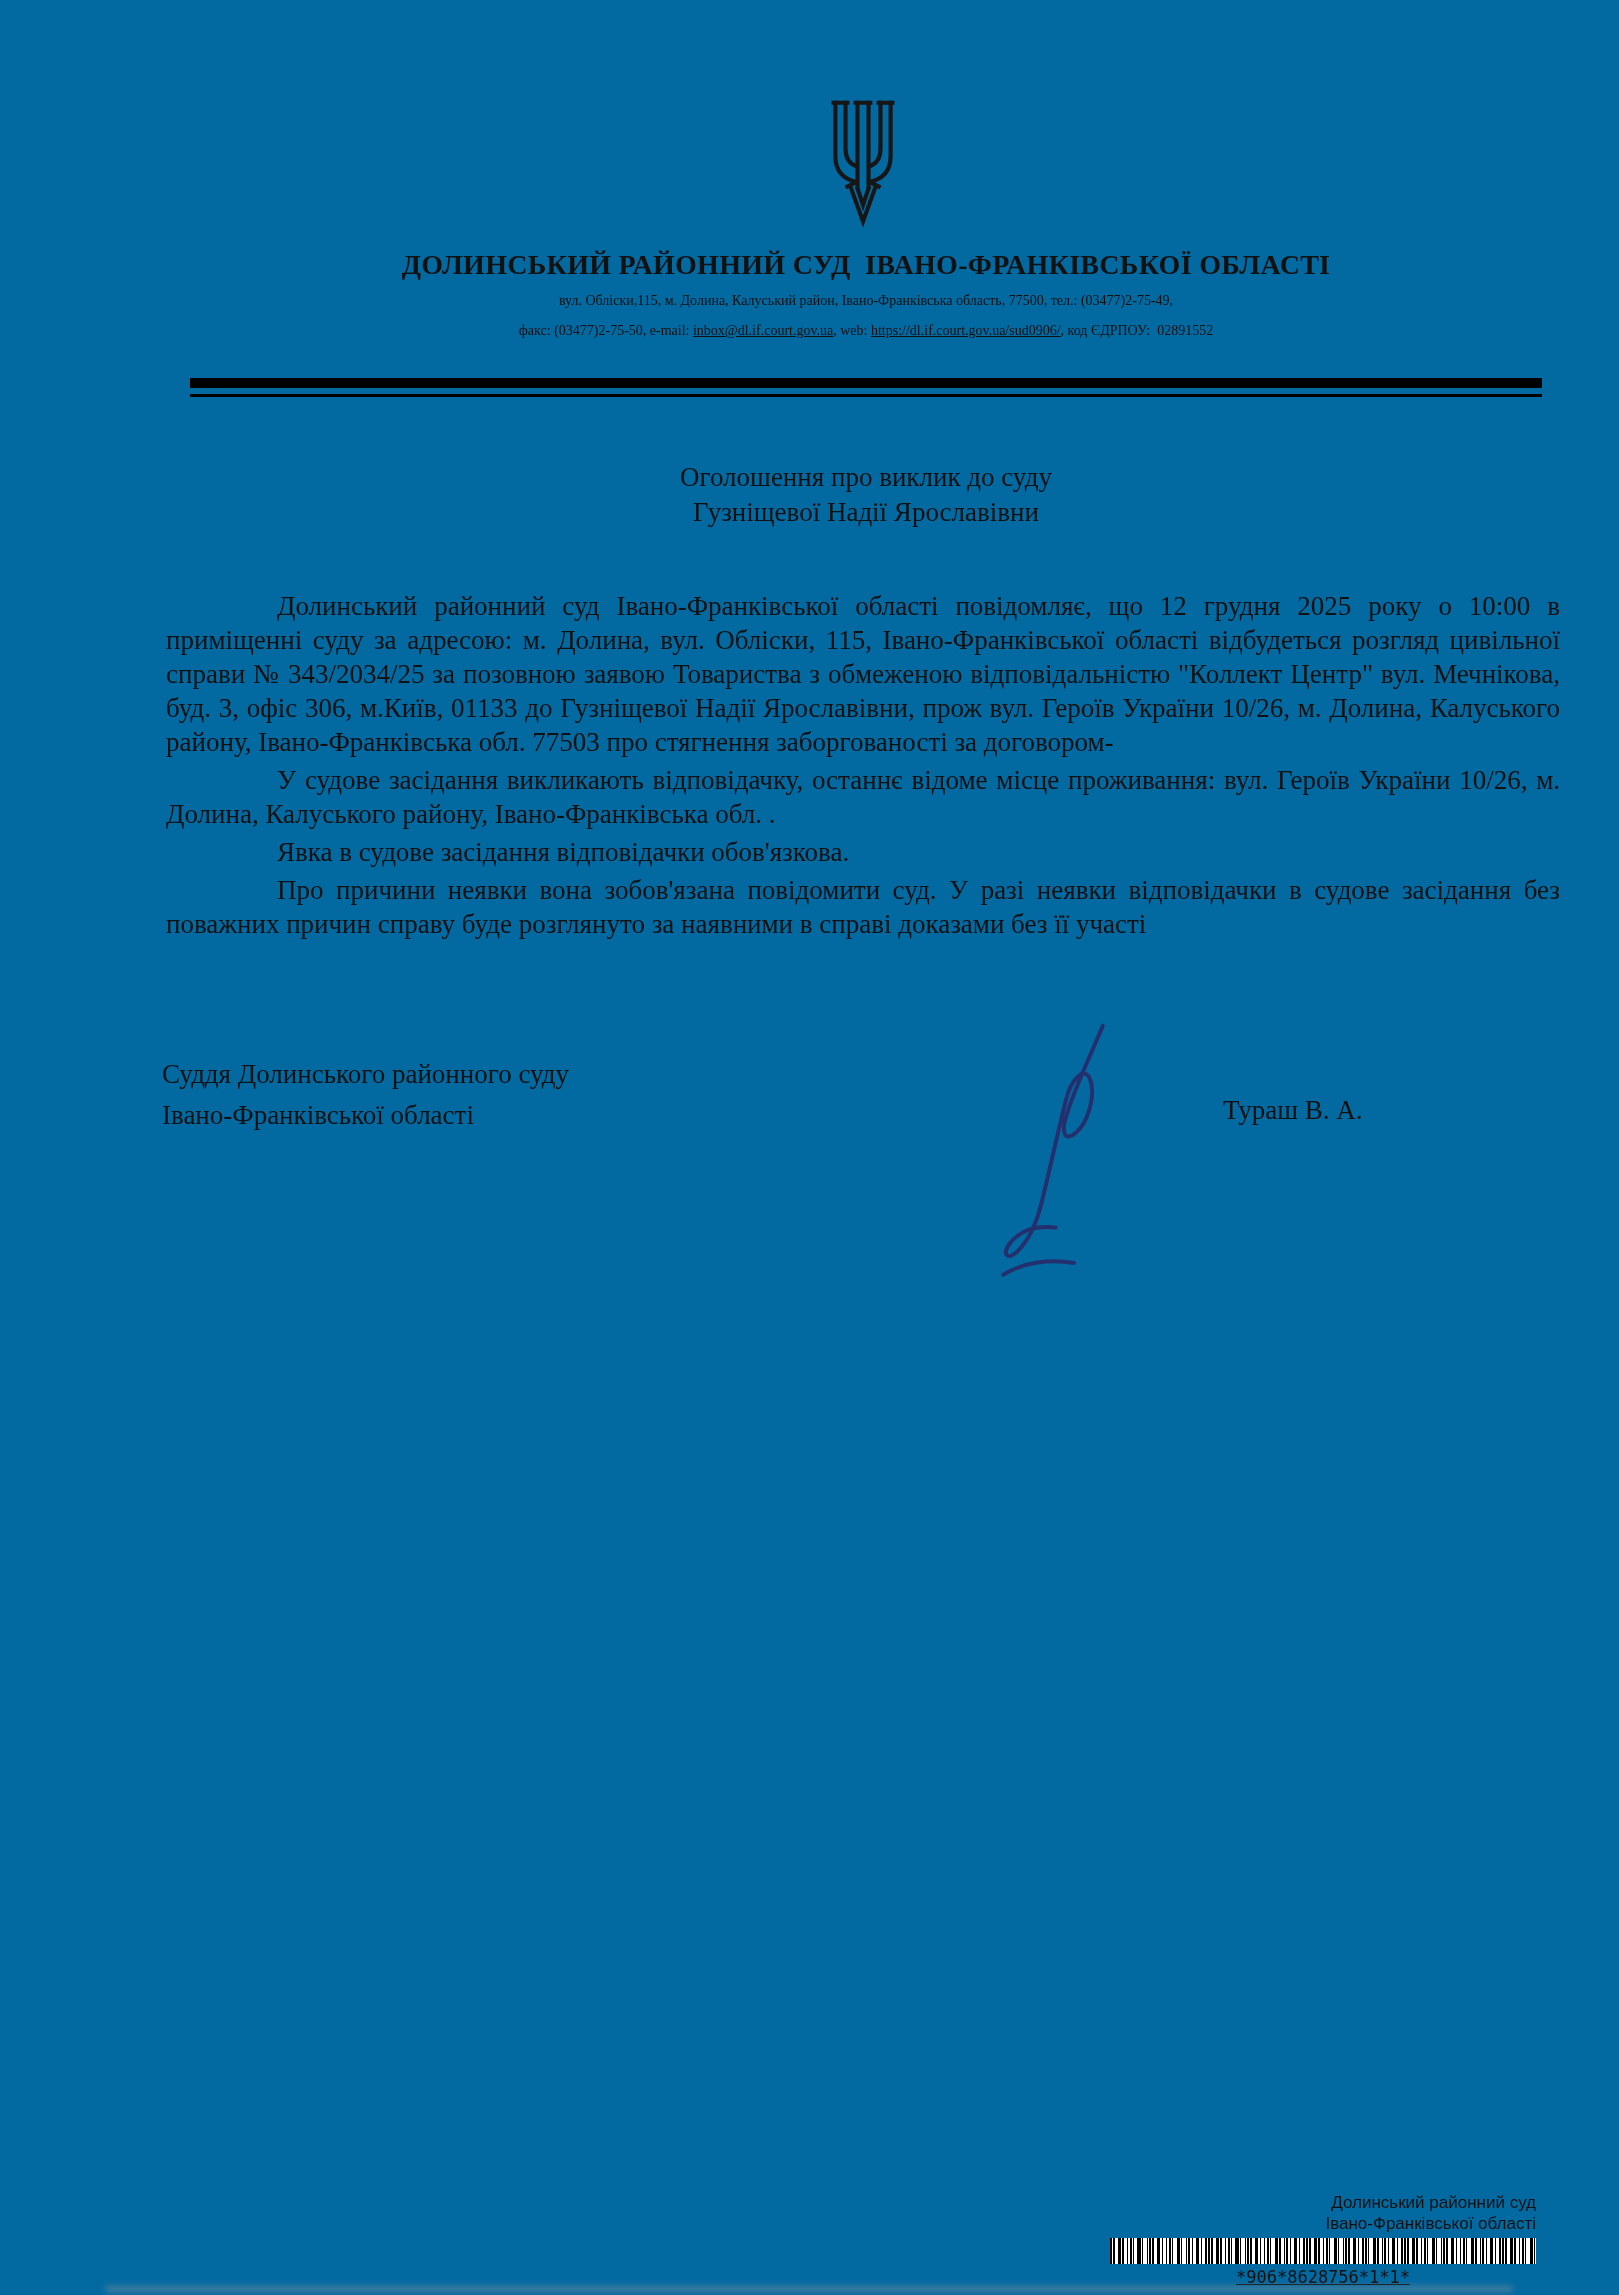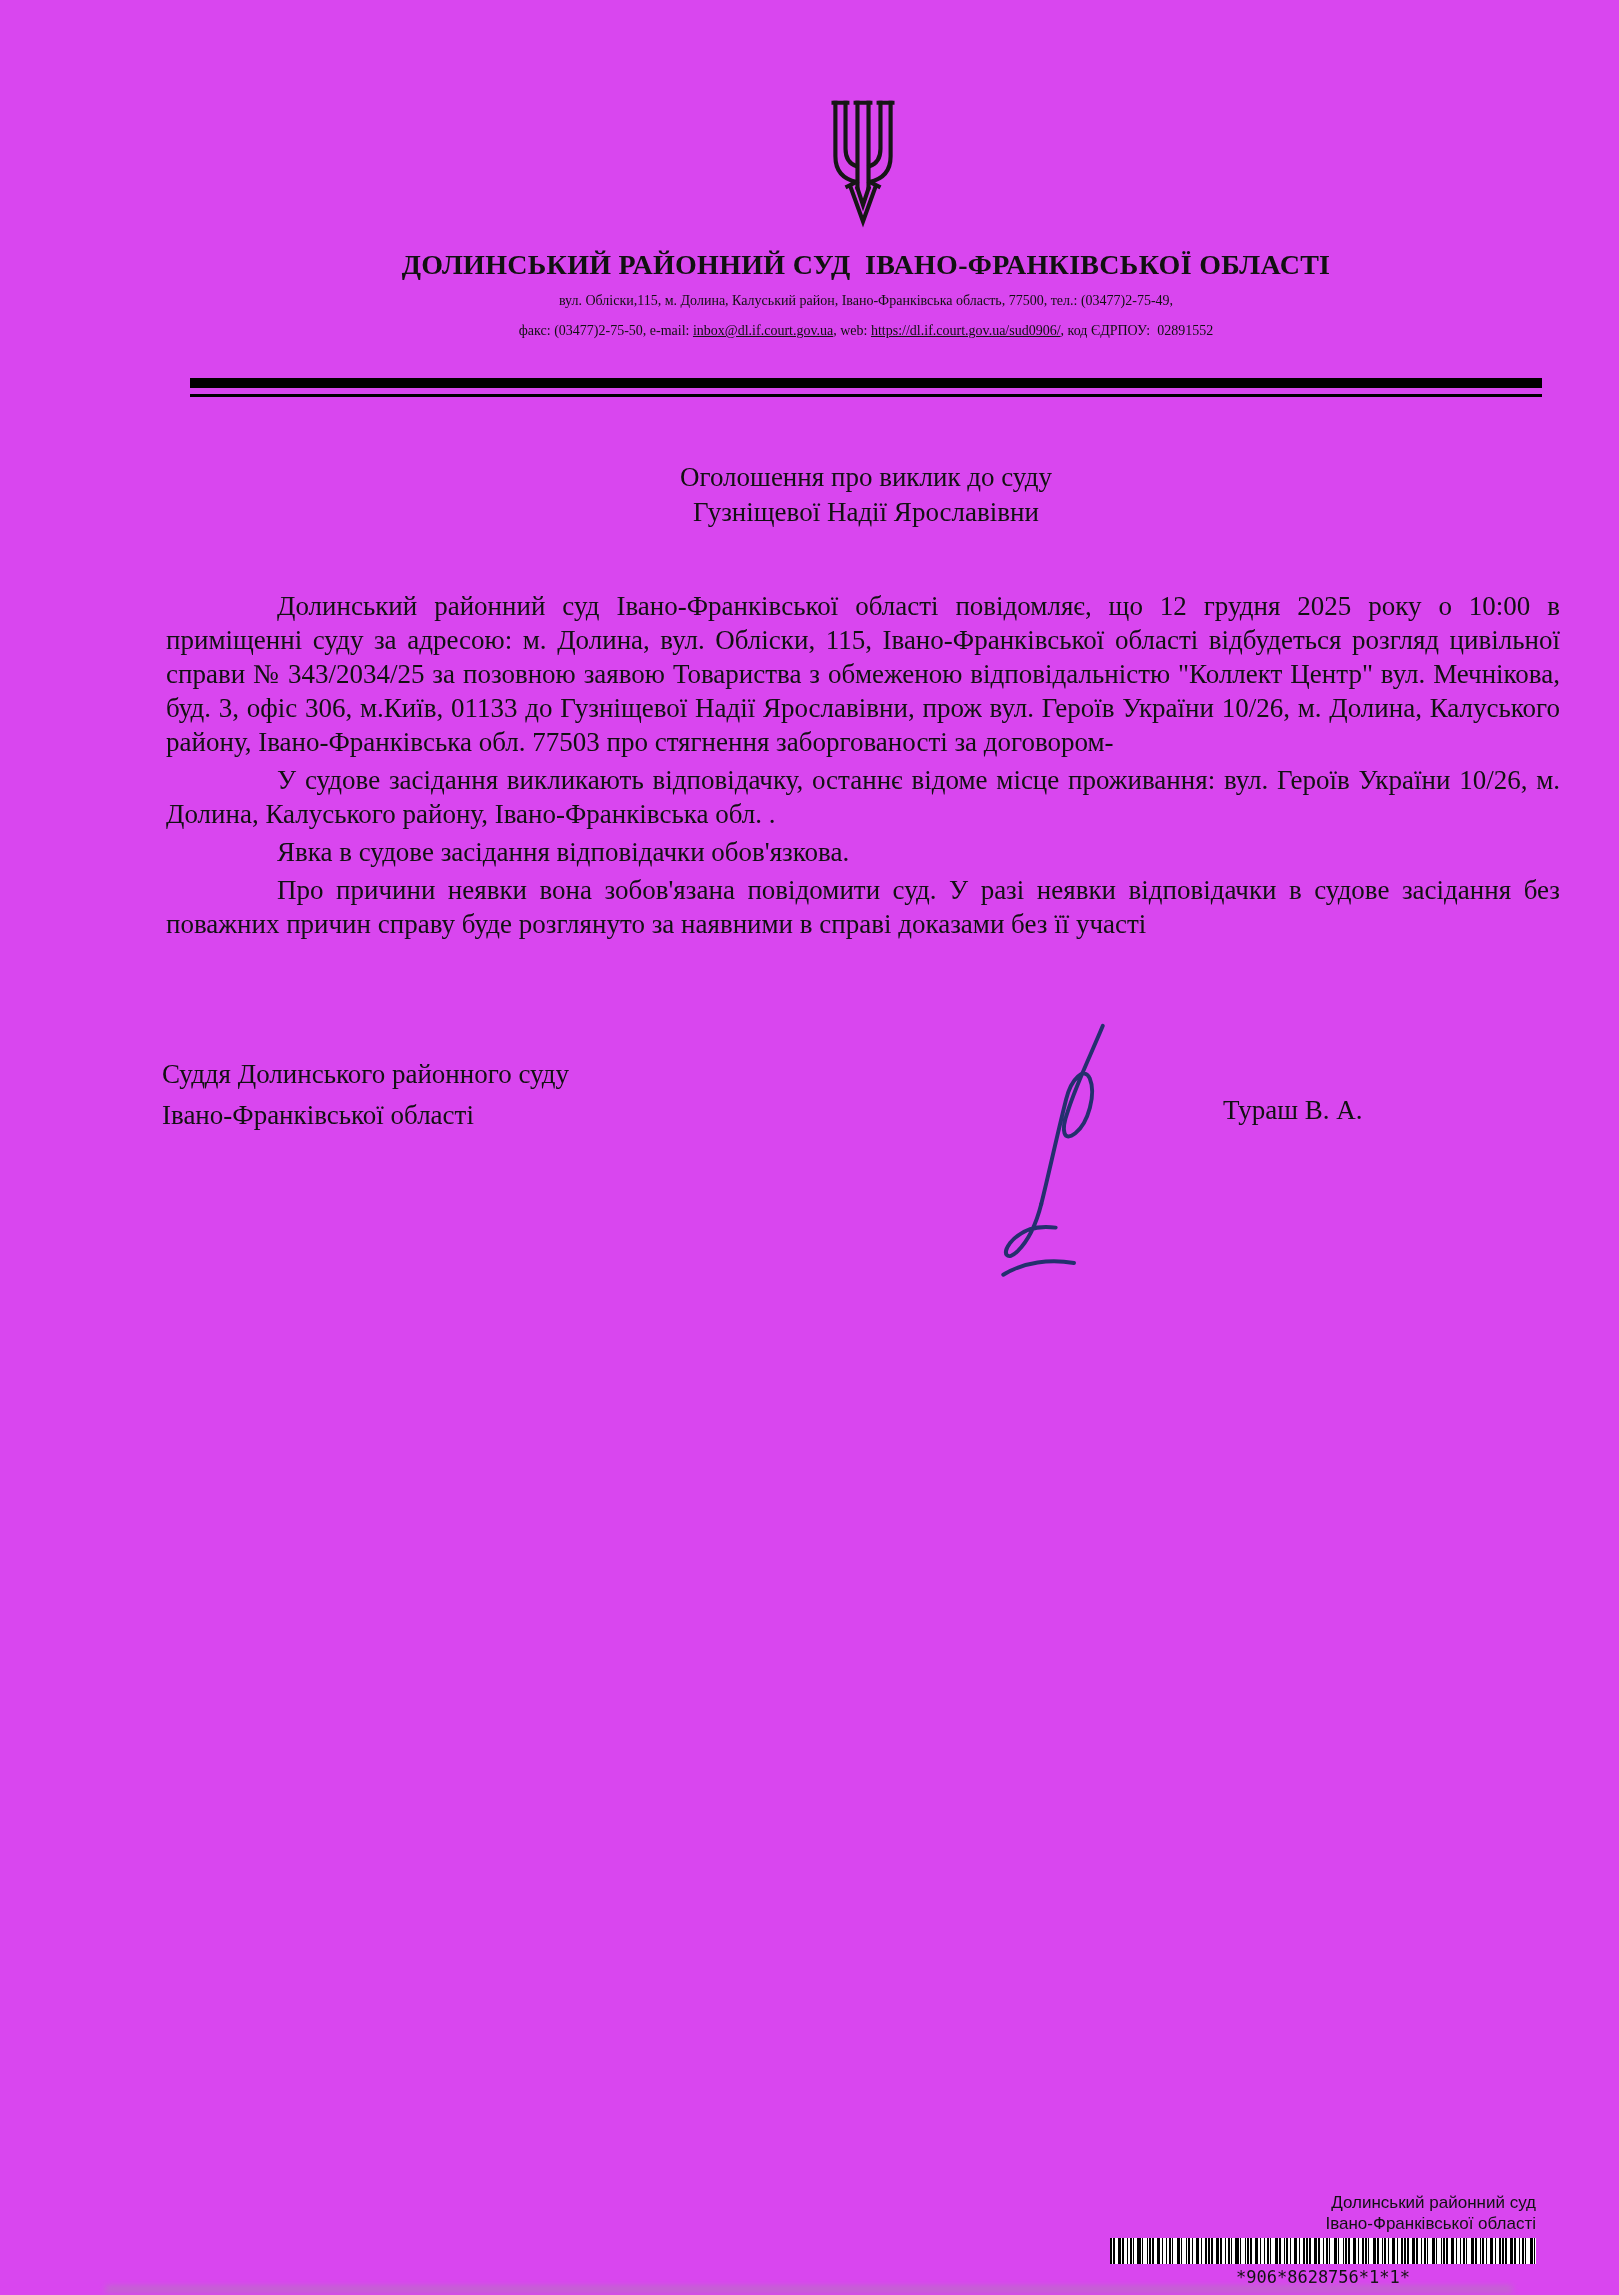--- a/index.html
+++ b/index.html
@@ -1,20 +1,20 @@
 <!DOCTYPE html>
 <html style="font-size:10.5px"><head>
 <meta charset="utf-8">
 <style>
   html, body { margin: 0; padding: 0; background: #ffffff; }
   .page {
     position: relative;
     width: 1620px;
     height: 2295px;
-    background: #d946ef;
+    background: #0369a1;
     font-family: "Liberation Serif", serif;
     color: #111111;
     overflow: hidden;
   }
 
   
   .emblem {
     position: absolute;
     left: 817px;
     top: 98px;
@@ -129,20 +129,21 @@
       #000 17px 18.3px, #fff 18.3px 19.6px);
   }
   .barcode-text {
     position: absolute;
     left: 1110px;
     top: 2267px;
     width: 426px;
     text-align: center;
     font-family: "DejaVu Sans Mono", monospace;
     font-size: 17px;
+    text-decoration: underline;
   }
 
   .scan-smudge {
     position: absolute;
     left: 105px;
     top: 2286px;
     width: 1408px;
     height: 5.9px;
     background: #9a9a9a;
     opacity: 0.45;

